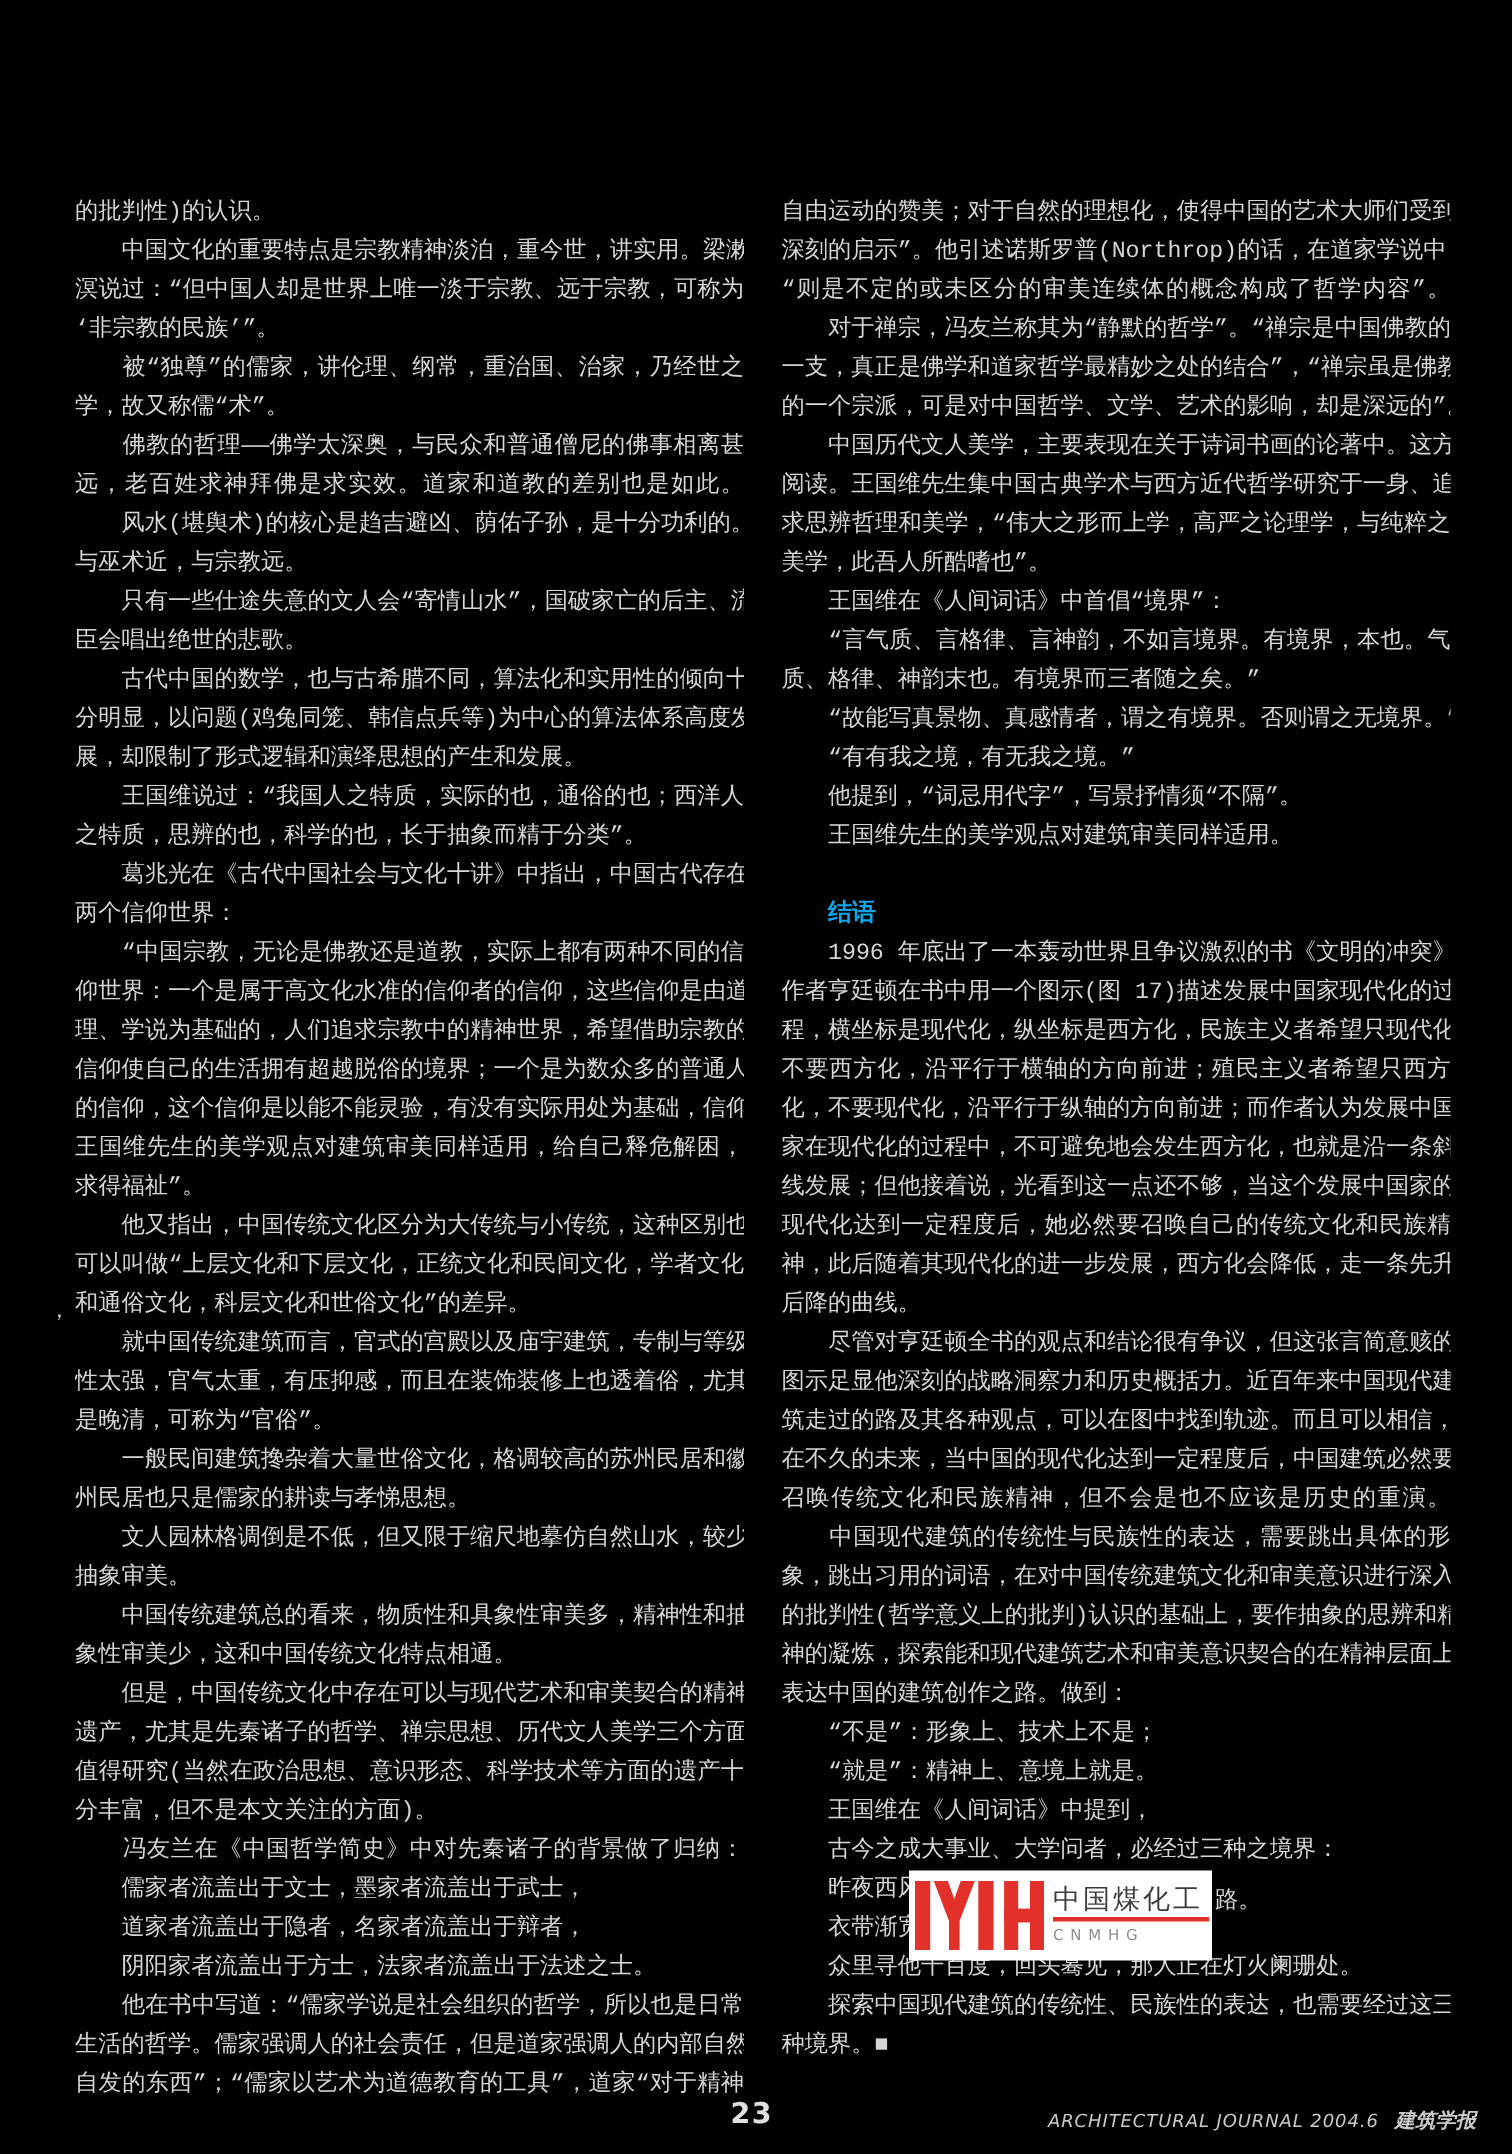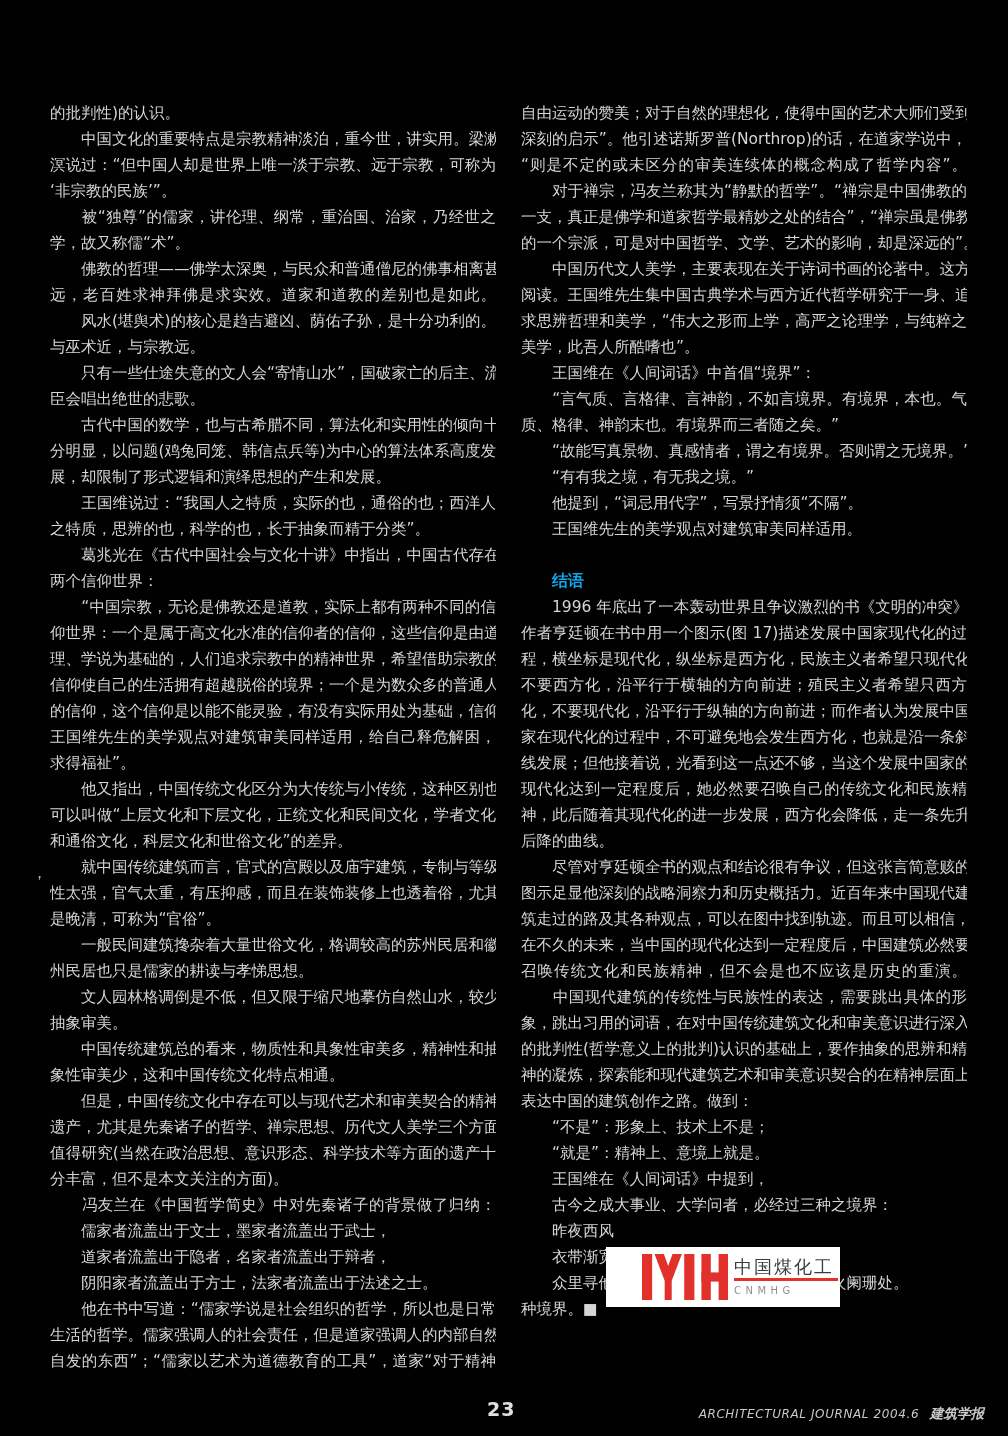--- a/index.html
+++ b/index.html
@@ -1,20 +1,20 @@
 <!DOCTYPE html>
 <html lang="zh"><head>
 <meta charset="utf-8">
 <style>
   html,body{margin:0;padding:0;background:#000;}
   .page{
     position:relative;width:1008px;height:1436px;background:#010101;
     overflow:hidden;font-family:"DejaVu Sans",sans-serif;color:#d6d6d6;
   }
-  .col{position:absolute;top:100px;width:446px;font-size:15.5px;line-height:26px;}
+  .col{position:absolute;top:128px;width:446px;font-size:15.5px;line-height:26px;font-family:Liberation Mono, monospace;}
   .col-left{left:50px;}
   .col-right{left:521px;}
   .line{
     white-space:nowrap;height:26px;overflow:hidden;
     text-align:justify;text-align-last:justify;text-justify:inter-character;
   }
   .line.short{text-align:left;text-align-last:left;}
   .heading{
     font-weight:bold;margin-top:26px;height:26px;line-height:26px;
     text-indent:31px;font-size:16px;color:#0ea5e9;
@@ -137,29 +137,30 @@
         <div class="line">的批判性(哲学意义上的批判)认识的基础上，要作抽象的思辨和精</div>
         <div class="line">神的凝炼，探索能和现代建筑艺术和审美意识契合的在精神层面上</div>
         <div class="line short">表达中国的建筑创作之路。做到：</div>
         <div class="line short">　　“不是”：形象上、技术上不是；</div>
         <div class="line short">　　“就是”：精神上、意境上就是。</div>
         <div class="line short">　　王国维在《人间词话》中提到，</div>
         <div class="line short">　　古今之成大事业、大学问者，必经过三种之境界：</div>
         <div class="line short">　　昨夜西风</div>
         <div class="line short">　　衣带渐宽</div>
         <div class="line short">　　众里寻他千百度，回头蓦见，那人正在灯火阑珊处。</div>
+        <div class="line">　　探索中国现代建筑的传统性、民族性的表达，也需要经过这三</div>
         <div class="line short">种境界。■</div>
       </div>
   </div>
 
   <span class="stray-mark">，</span>
 
   <span class="wm-after">路。</span>
 
-  <div class="watermark" style="background: rgb(255, 255, 255); padding-left: 32px;">
+  <div class="watermark" style="background: rgb(255, 255, 255);">
     <svg class="wm-logo" width="86" height="46" viewBox="0 0 110 50" preserveAspectRatio="none">
       <g fill="#e2312a">
         <rect x="0" y="0" width="13" height="50"></rect>
         <polygon points="16,0 28,0 33.5,13 39,0 51,0 38,29 38,50 29,50 29,29"></polygon>
         <rect x="54" y="0" width="13" height="50"></rect>
         <rect x="76" y="0" width="12" height="50"></rect>
         <rect x="98" y="0" width="12" height="50"></rect>
         <rect x="76" y="20" width="34" height="10"></rect>
       </g>
     </svg>

